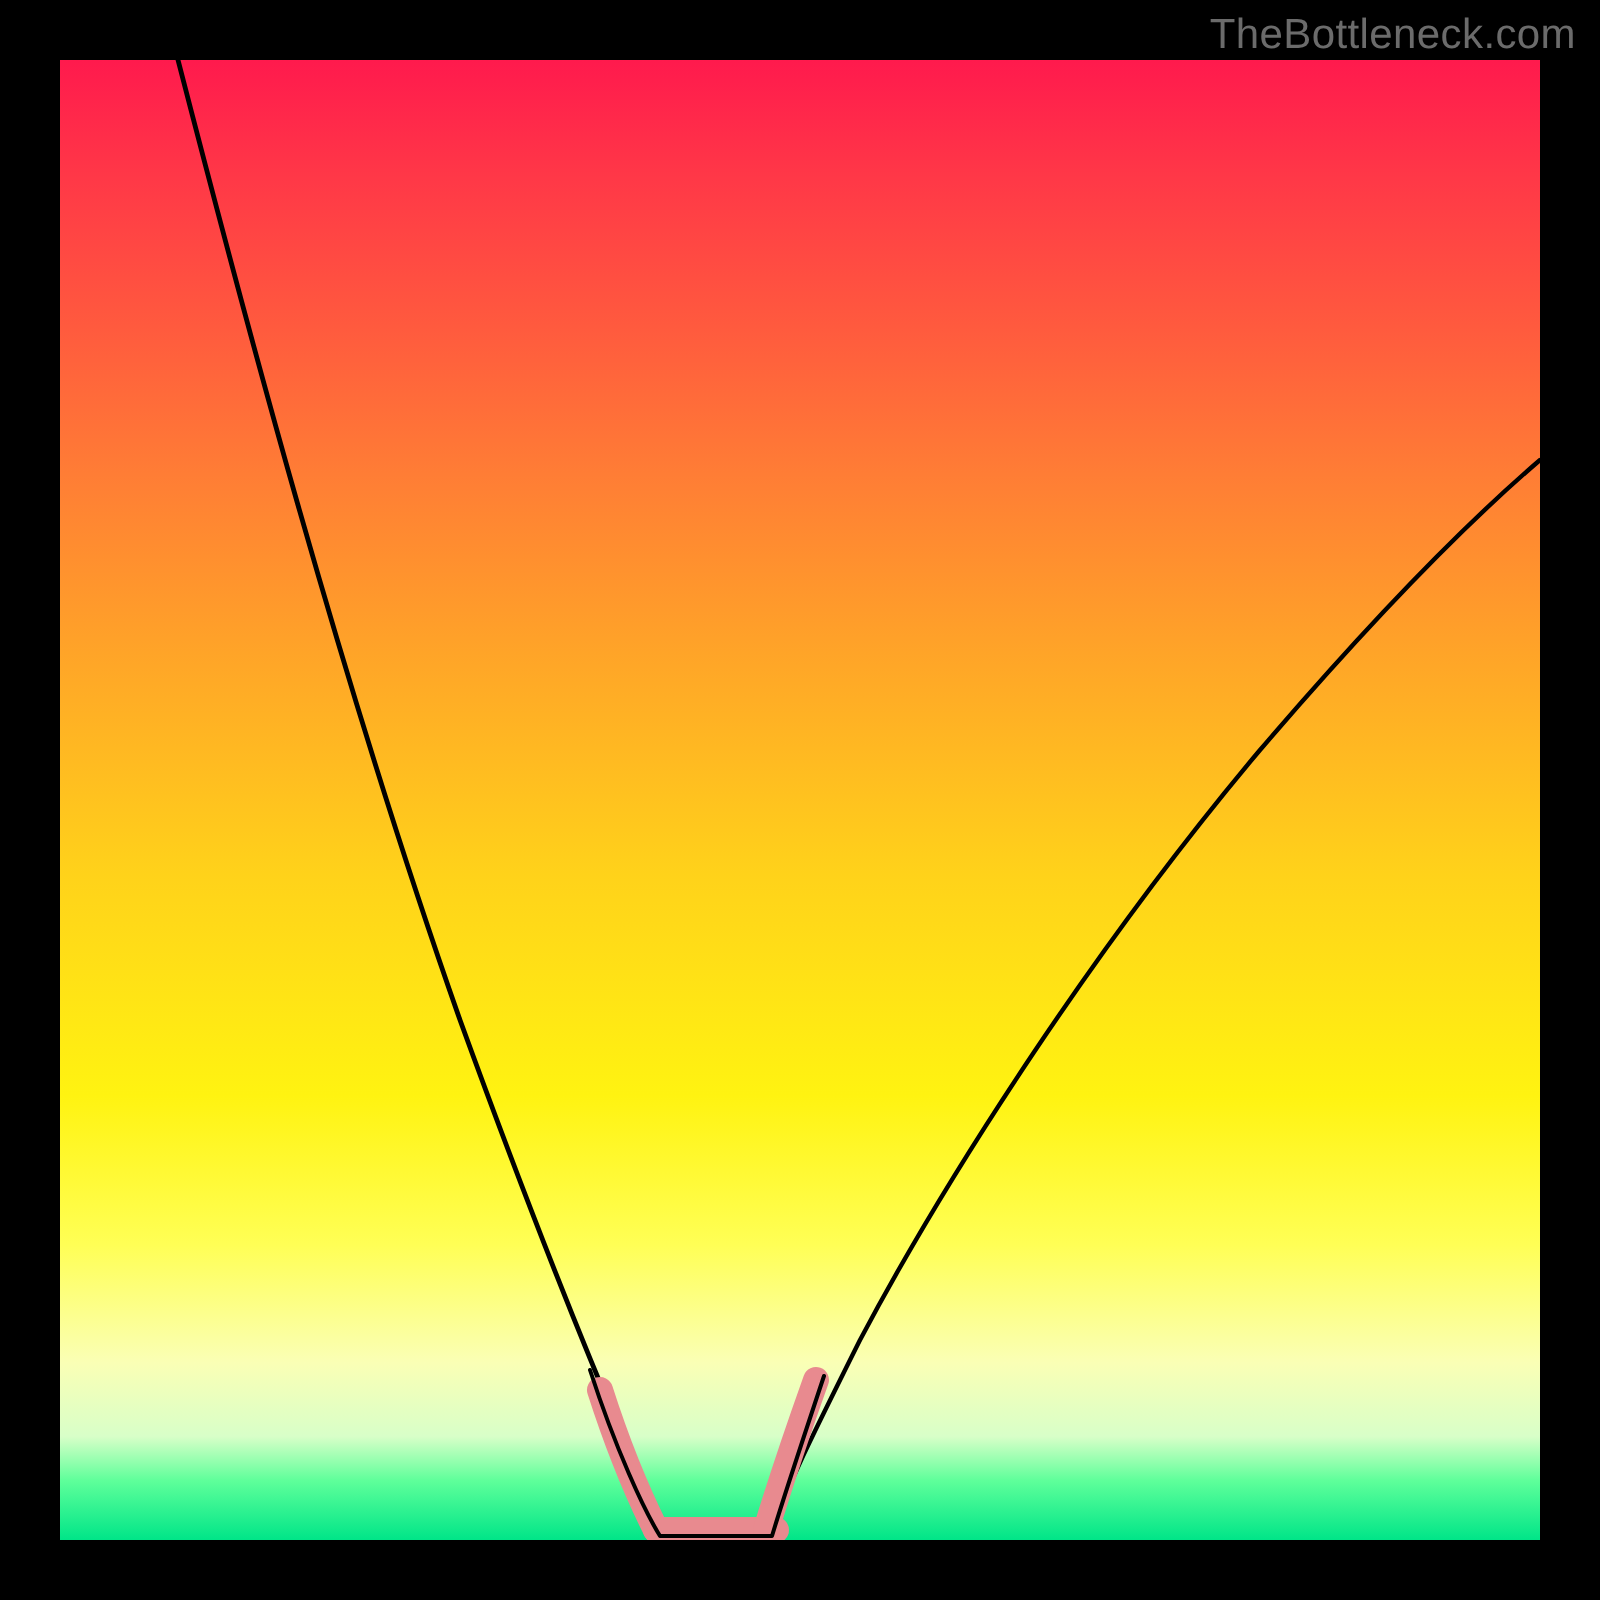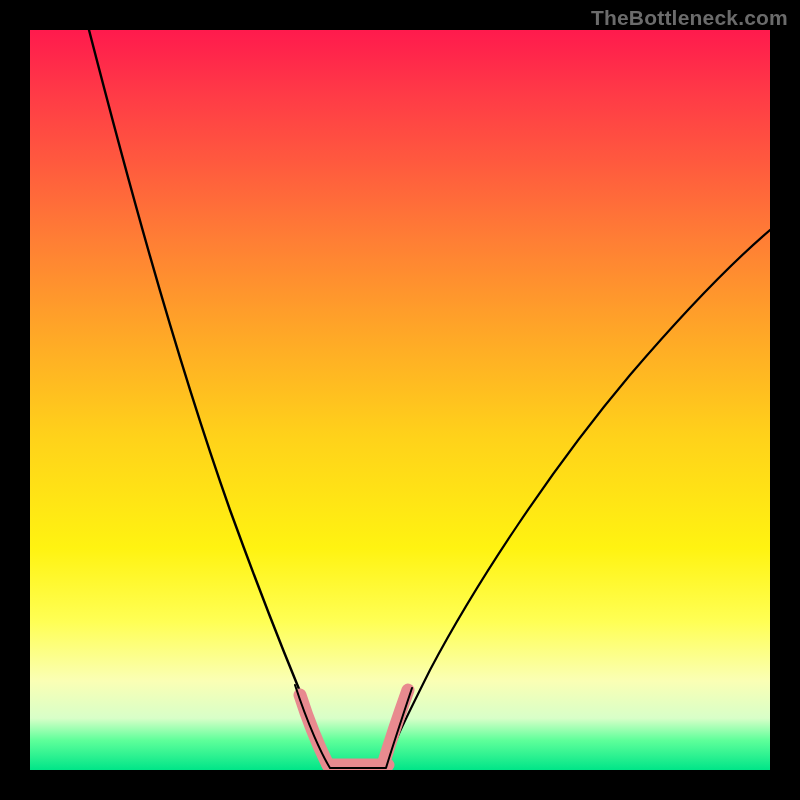--- a/index.html
+++ b/index.html
@@ -42,21 +42,21 @@
     );
   }
 
   .watermark {
     position: absolute;
     top: 6px;
     right: 12px;
     color: #6b6b6b;
     font-size: 21px;
     letter-spacing: 0.2px;
-    font-weight: 700;
+    font-weight: 400;
   }
 
   svg.curves {
     position: absolute;
     inset: 0;
     width: 100%;
     height: 100%;
   }
 </style>
 </head>

